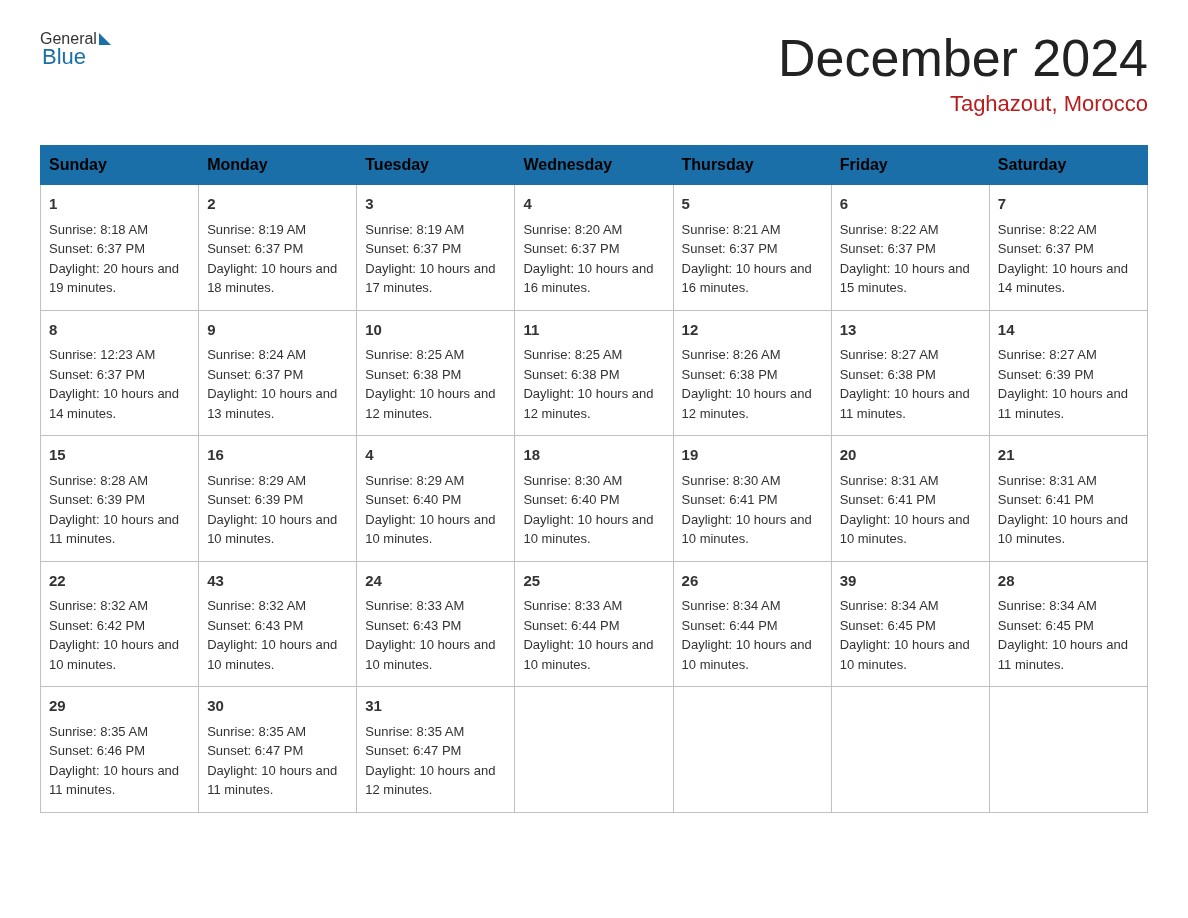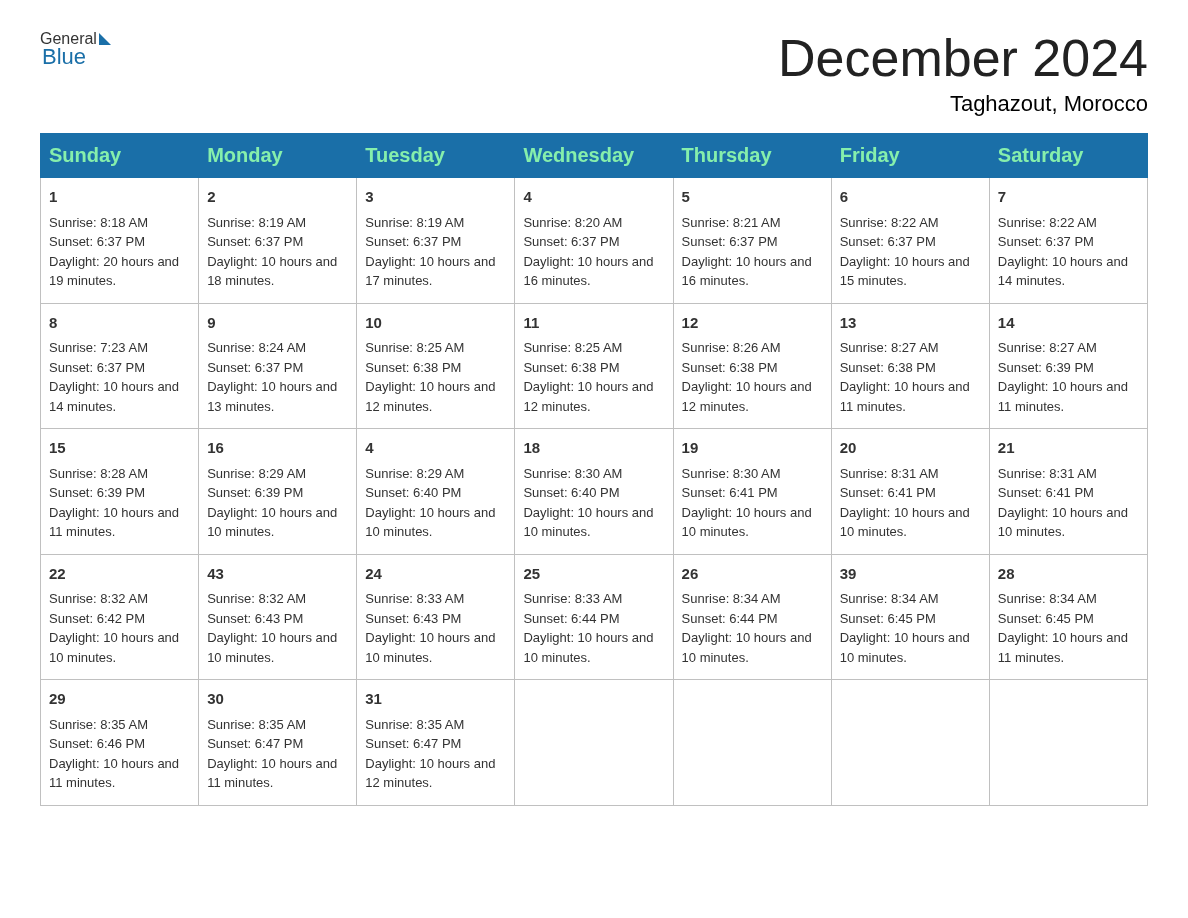--- a/index.html
+++ b/index.html
@@ -7,21 +7,21 @@
       font-family: Arial, sans-serif;
       background: #fff;
       padding: 30px 40px;
       width: 1188px;
       min-height: 918px;
     }
     .header {
       display: flex;
       justify-content: space-between;
       align-items: flex-start;
-      margin-bottom: 16px;
+      margin-bottom: 28px;
     }
     .logo {
       display: flex;
       flex-direction: column;
       align-items: flex-start;
     }
     .logo-general { color: #333; }
     .logo-arrow {
       width: 0;
       height: 0;
@@ -35,32 +35,32 @@
       text-align: right;
     }
     .month-title {
       font-size: 52px;
       font-weight: normal;
       color: #222;
       line-height: 1.1;
     }
     .location-title {
       font-size: 22px;
-      color: #000000;
+      color: #b91c1c;
       margin-top: 4px;
     }
     .calendar {
       width: 100%;
       border-collapse: collapse;
       border: 1px solid #1a6fa8;
     }
     .calendar th {
       background-color: #1a6fa8;
-      color: #86efac;
-      font-size: 20px;
+      color: #000000;
+      font-size: 16px;
       font-weight: bold;
       padding: 10px 8px;
       text-align: left;
       border: 1px solid #1a6fa8;
     }
     .calendar td {
       vertical-align: top;
       padding: 8px 8px 12px 8px;
       border: 1px solid #c0c0c0;
       width: 14.28%;
@@ -122,21 +122,21 @@
   <tr>
         <td><span class="day-num">1</span><span>Sunrise: 8:18 AM</span><br><span>Sunset: 6:37 PM</span><br><span>Daylight: 20 hours and 19 minutes.</span></td>
         <td><span class="day-num">2</span><span>Sunrise: 8:19 AM</span><br><span>Sunset: 6:37 PM</span><br><span>Daylight: 10 hours and 18 minutes.</span></td>
         <td><span class="day-num">3</span><span>Sunrise: 8:19 AM</span><br><span>Sunset: 6:37 PM</span><br><span>Daylight: 10 hours and 17 minutes.</span></td>
         <td><span class="day-num">4</span><span>Sunrise: 8:20 AM</span><br><span>Sunset: 6:37 PM</span><br><span>Daylight: 10 hours and 16 minutes.</span></td>
         <td><span class="day-num">5</span><span>Sunrise: 8:21 AM</span><br><span>Sunset: 6:37 PM</span><br><span>Daylight: 10 hours and 16 minutes.</span></td>
         <td><span class="day-num">6</span><span>Sunrise: 8:22 AM</span><br><span>Sunset: 6:37 PM</span><br><span>Daylight: 10 hours and 15 minutes.</span></td>
         <td><span class="day-num">7</span><span>Sunrise: 8:22 AM</span><br><span>Sunset: 6:37 PM</span><br><span>Daylight: 10 hours and 14 minutes.</span></td>
       </tr>
       <tr>
-        <td><span class="day-num">8</span><span>Sunrise: 7:23 AM</span><br><span>Sunset: 6:37 PM</span><br><span>Daylight: 10 hours and 14 minutes.</span></td>
+        <td><span class="day-num">8</span><span>Sunrise: 12:23 AM</span><br><span>Sunset: 6:37 PM</span><br><span>Daylight: 10 hours and 14 minutes.</span></td>
         <td><span class="day-num">9</span><span>Sunrise: 8:24 AM</span><br><span>Sunset: 6:37 PM</span><br><span>Daylight: 10 hours and 13 minutes.</span></td>
         <td><span class="day-num">10</span><span>Sunrise: 8:25 AM</span><br><span>Sunset: 6:38 PM</span><br><span>Daylight: 10 hours and 12 minutes.</span></td>
         <td><span class="day-num">11</span><span>Sunrise: 8:25 AM</span><br><span>Sunset: 6:38 PM</span><br><span>Daylight: 10 hours and 12 minutes.</span></td>
         <td><span class="day-num">12</span><span>Sunrise: 8:26 AM</span><br><span>Sunset: 6:38 PM</span><br><span>Daylight: 10 hours and 12 minutes.</span></td>
         <td><span class="day-num">13</span><span>Sunrise: 8:27 AM</span><br><span>Sunset: 6:38 PM</span><br><span>Daylight: 10 hours and 11 minutes.</span></td>
         <td><span class="day-num">14</span><span>Sunrise: 8:27 AM</span><br><span>Sunset: 6:39 PM</span><br><span>Daylight: 10 hours and 11 minutes.</span></td>
       </tr>
       <tr>
         <td><span class="day-num">15</span><span>Sunrise: 8:28 AM</span><br><span>Sunset: 6:39 PM</span><br><span>Daylight: 10 hours and 11 minutes.</span></td>
         <td><span class="day-num">16</span><span>Sunrise: 8:29 AM</span><br><span>Sunset: 6:39 PM</span><br><span>Daylight: 10 hours and 10 minutes.</span></td>

